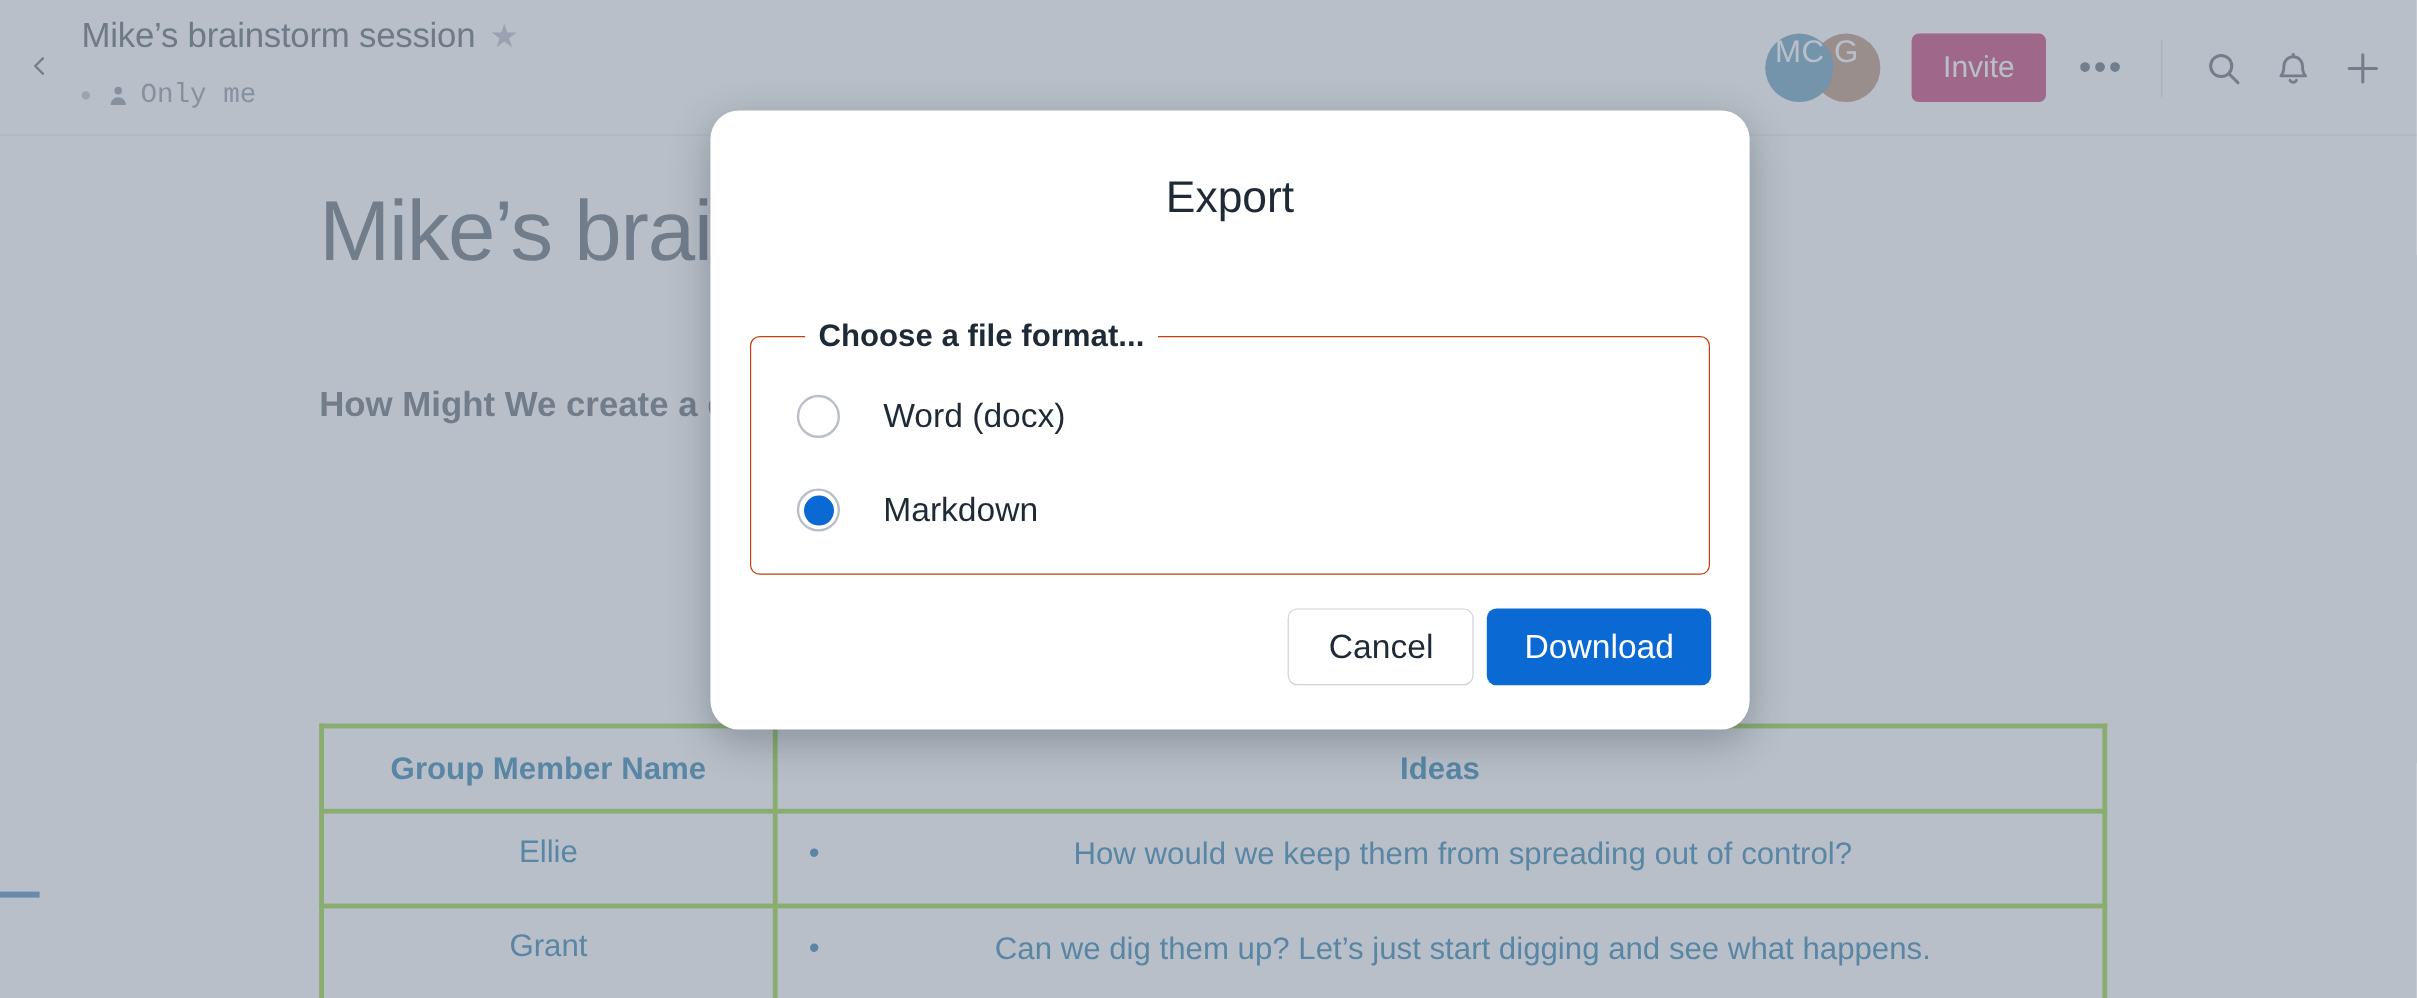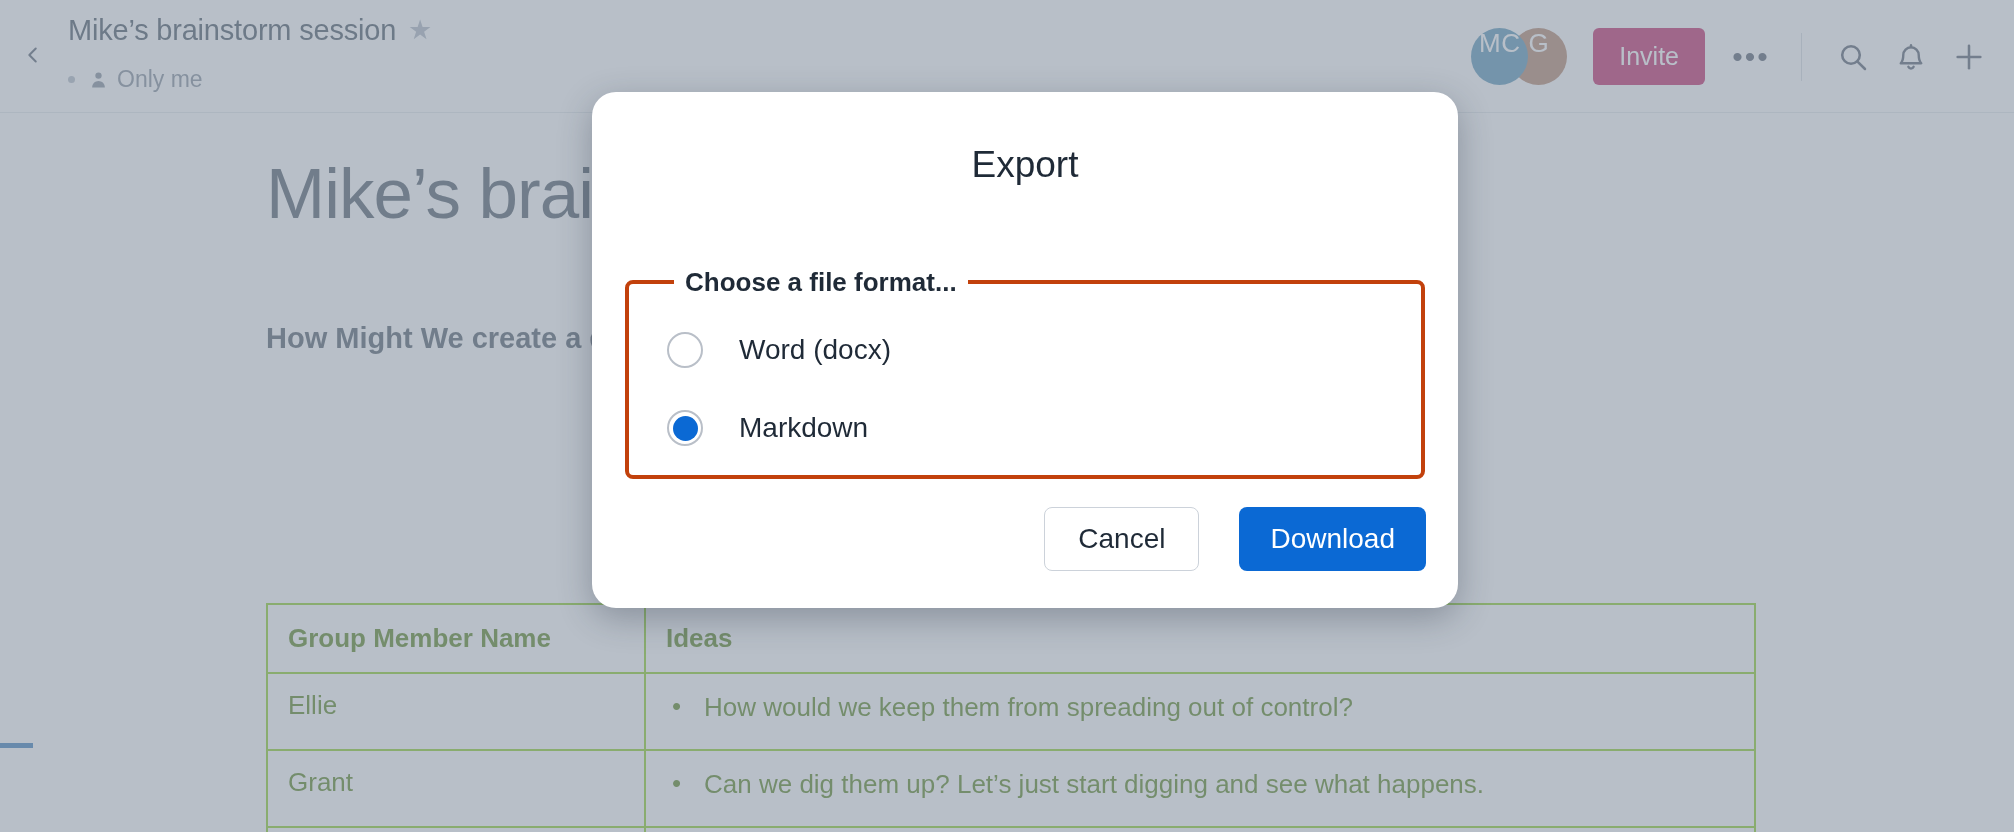--- a/index.html
+++ b/index.html
@@ -46,21 +46,21 @@
     letter-spacing: -0.2px; white-space: nowrap;
   }
   #star-icon { color: #aab4bf; font-size: 27px; line-height: 1; }
 
   #doc-sub-row {
     position: absolute; left: 68px; top: 66px;
     display: flex; align-items: center; gap: 14px;
     font-size: 23px; color: #7b8794;
   }
   #sub-dot { width: 7px; height: 7px; border-radius: 50%; background: #aeb7c2; display:inline-block;}
-  #privacy-chip { display: flex; align-items: center; gap: 9px; }
+  #privacy-chip { display: flex; align-items: center; gap: 9px; font-family: Liberation Mono, monospace; }
   #person-icon svg { width: 19px; height: 19px; display:block; }
 
   #header-right {
     position: absolute; right: 0; top: 0; height: 113px;
     display: flex; align-items: center; gap: 0;
     padding-right: 16px;
   }
   #avatar-stack { position: relative; display: flex; align-items: center; margin-right: 26px; }
   .avatar {
     width: 57px; height: 57px; border-radius: 50%;
@@ -106,26 +106,26 @@
   }
 
   
   #brainstorm-table {
     position: absolute; left: 266px; top: 490px;
     width: 1490px;
     border-collapse: collapse;
     table-layout: fixed;
   }
   #brainstorm-table td, #brainstorm-table th {
-    border: 2px solid #84cc16;
+    border: 4px solid #84cc16;
     vertical-align: top;
     padding: 16px 20px;
     font-size: 26px;
-    color: #4d7c0f;
-    text-align: left;
+    color: #0369a1;
+    text-align: center;
   }
   #brainstorm-table th { font-weight: 700; padding-top: 18px; padding-bottom: 18px; }
   #brainstorm-table col.c1 { width: 378px; }
   .cell-list { list-style: none; }
   .cell-list li {
     position: relative; padding-left: 38px; margin-bottom: 8px;
     line-height: 1.35;
   }
   .cell-list li:before {
     content: "•"; position: absolute; left: 6px; top: -1px; font-size: 26px;
@@ -144,21 +144,21 @@
     border-radius: 24px;
     box-shadow: 0 10px 34px rgba(30,40,55,0.30);
   }
   #modal-title {
     position: absolute; top: 52px; left: 0; right: 0;
     text-align: center; font-size: 37px; color: #1f2a37; font-weight: 400;
   }
   #format-fieldset {
     position: absolute; left: 33px; top: 188px;
     width: 800px; height: 199px;
-    border: 4px solid #c2410c; border-radius: 8px;
+    border: 1px solid #c2410c; border-radius: 8px;
   }
   #format-legend {
     position: absolute; left: 45px; top: -17px;
     background: #ffffff; padding: 0 11px;
     font-size: 26px; font-weight: 700; color: #1f2a37;
   }
   .radio-row {
     position: absolute; left: 38px;
     display: flex; align-items: center; gap: 25px;
     cursor: pointer;
@@ -173,21 +173,21 @@
   }
   .radio-outer.checked { border-color: #b9bfc8; }
   .radio-dot {
     width: 25px; height: 25px; border-radius: 50%;
     background: #0b69d4;
   }
   .radio-label { font-size: 28px; color: #1f2a37; margin-left: 11px; }
 
   #modal-actions {
     position: absolute; right: 32px; bottom: 37px;
-    display: flex; align-items: flex-start; gap: 40px;
+    display: flex; align-items: flex-start; gap: 11px;
   }
   #cancel-button {
     background: #ffffff; border: 1px solid #ccd2da; border-radius: 8px;
     font-size: 28px; color: #1f2a37;
     height: 64px; padding: 0 33px; cursor: pointer;
     font-family: "Liberation Sans", sans-serif;
   }
   #download-button {
     background: #0b69d4; border: none; border-radius: 8px;
     font-size: 28px; color: #ffffff;

